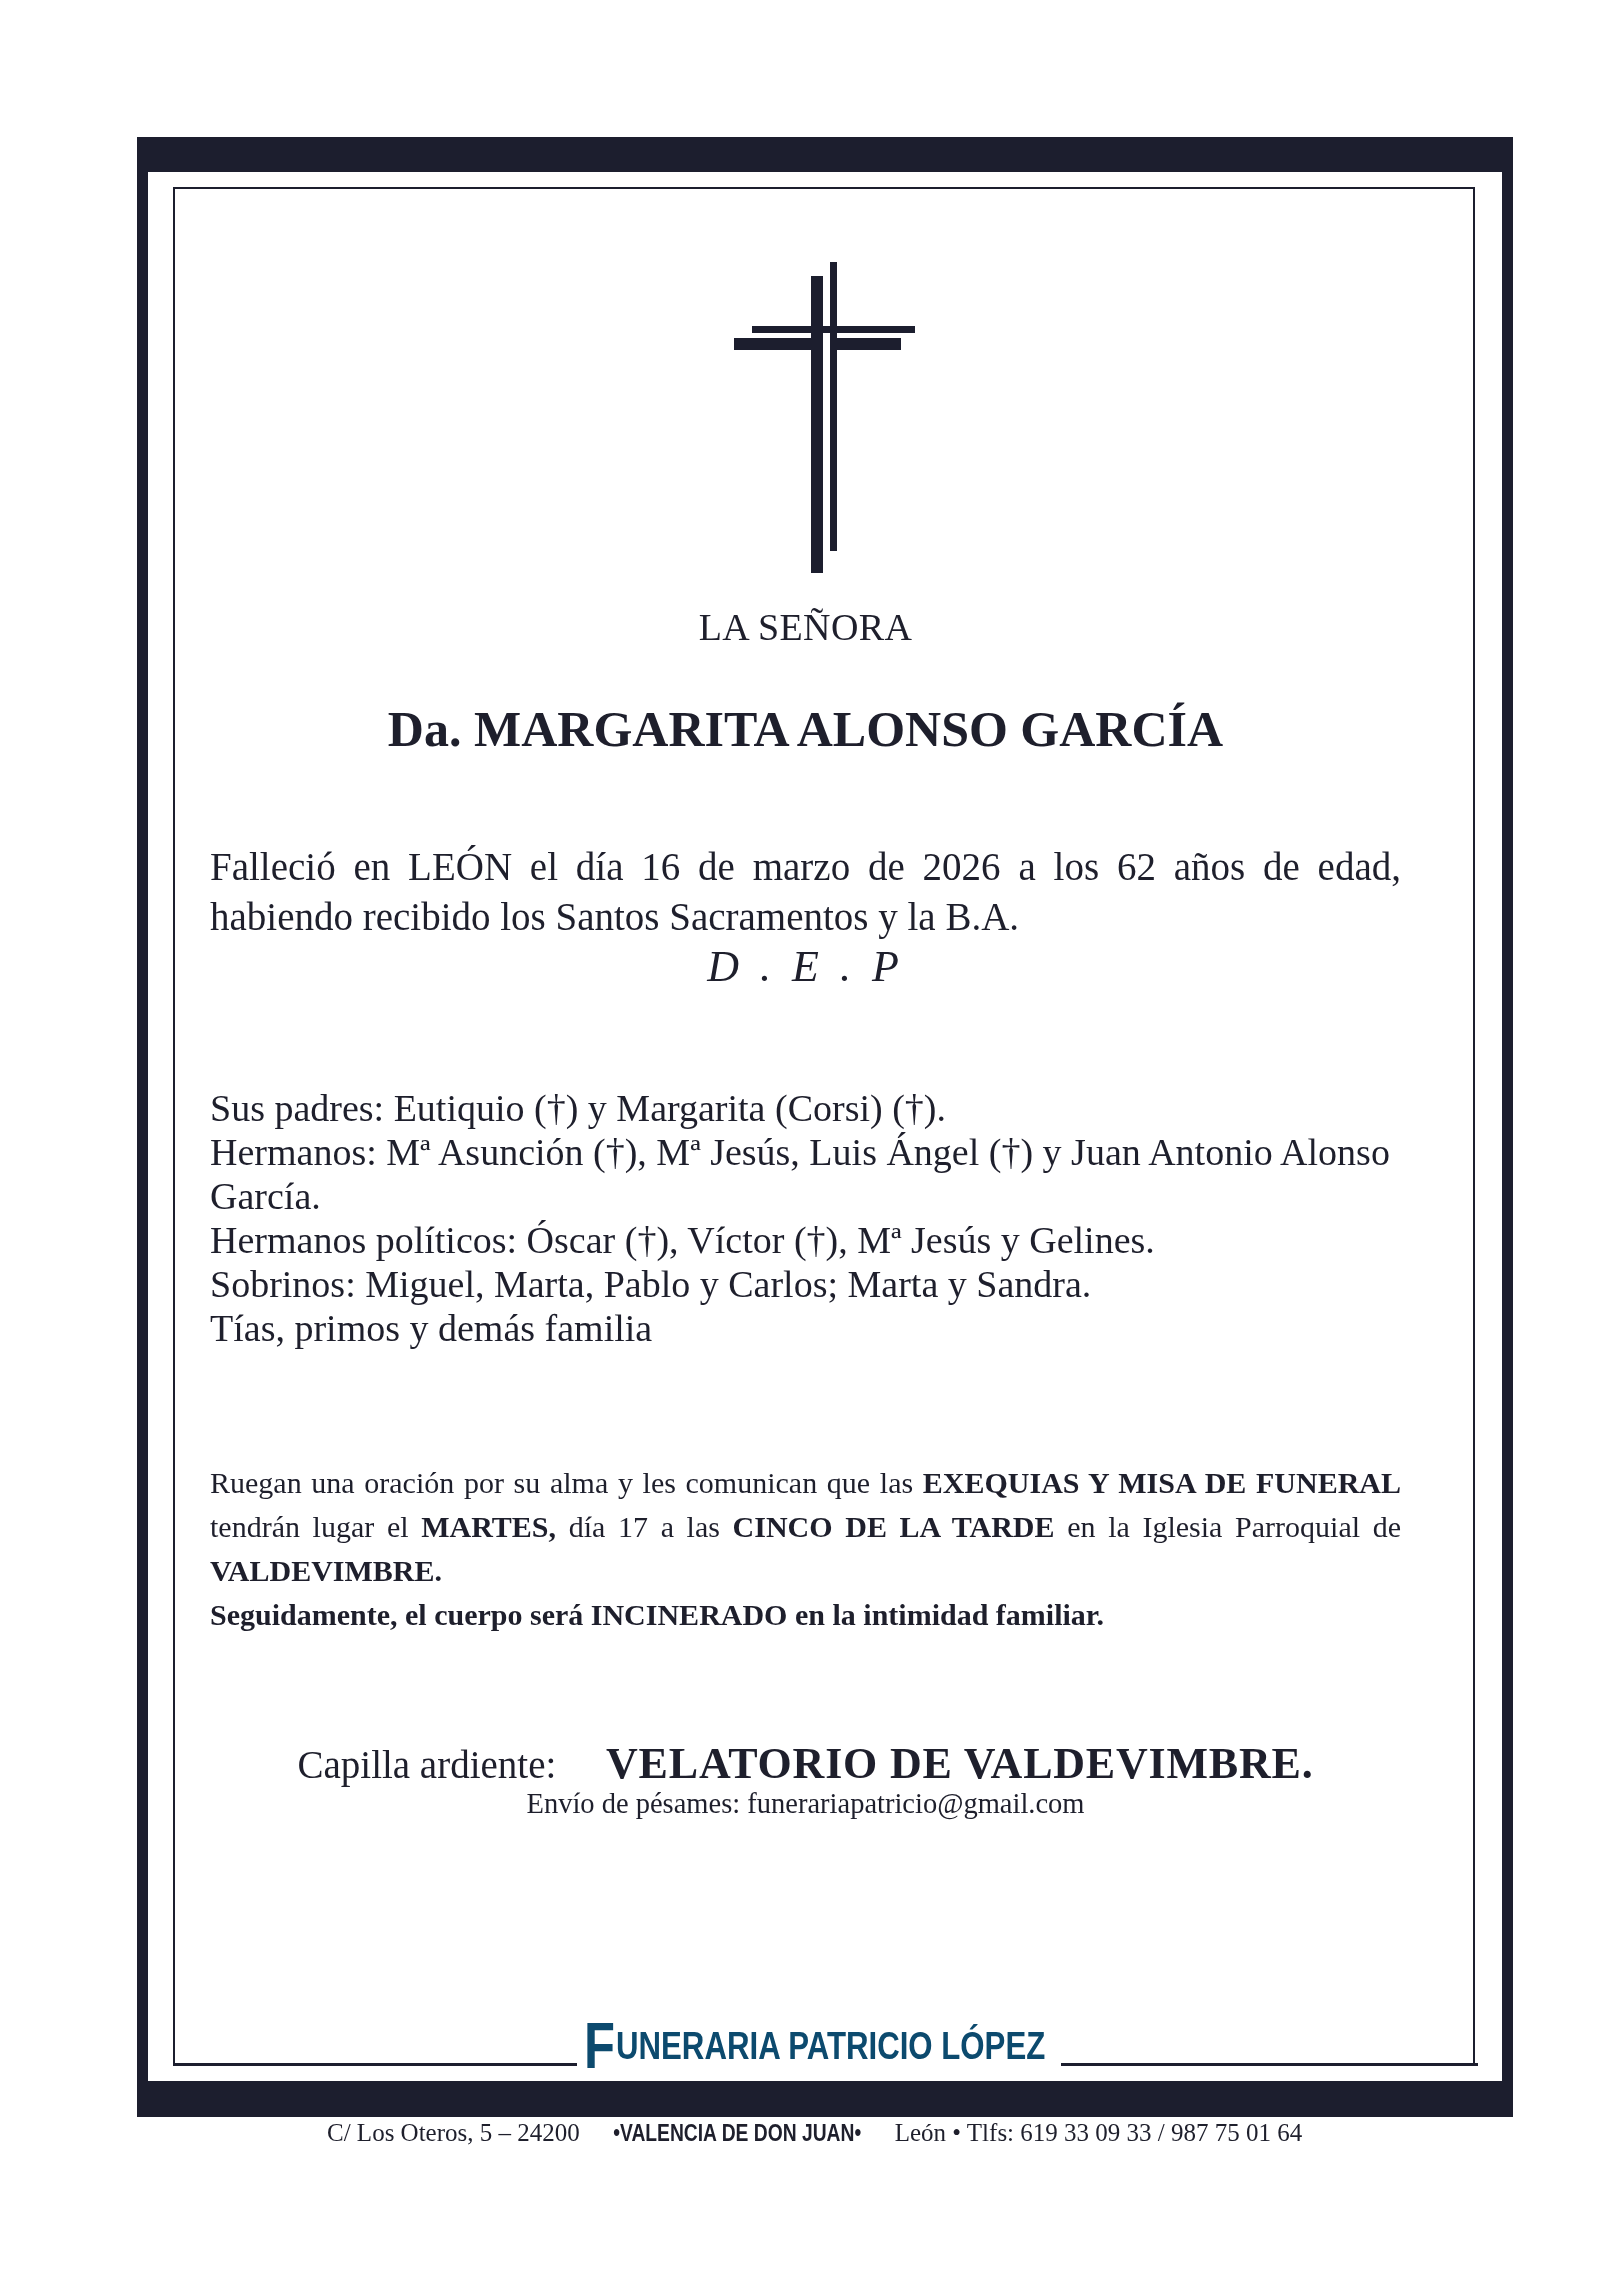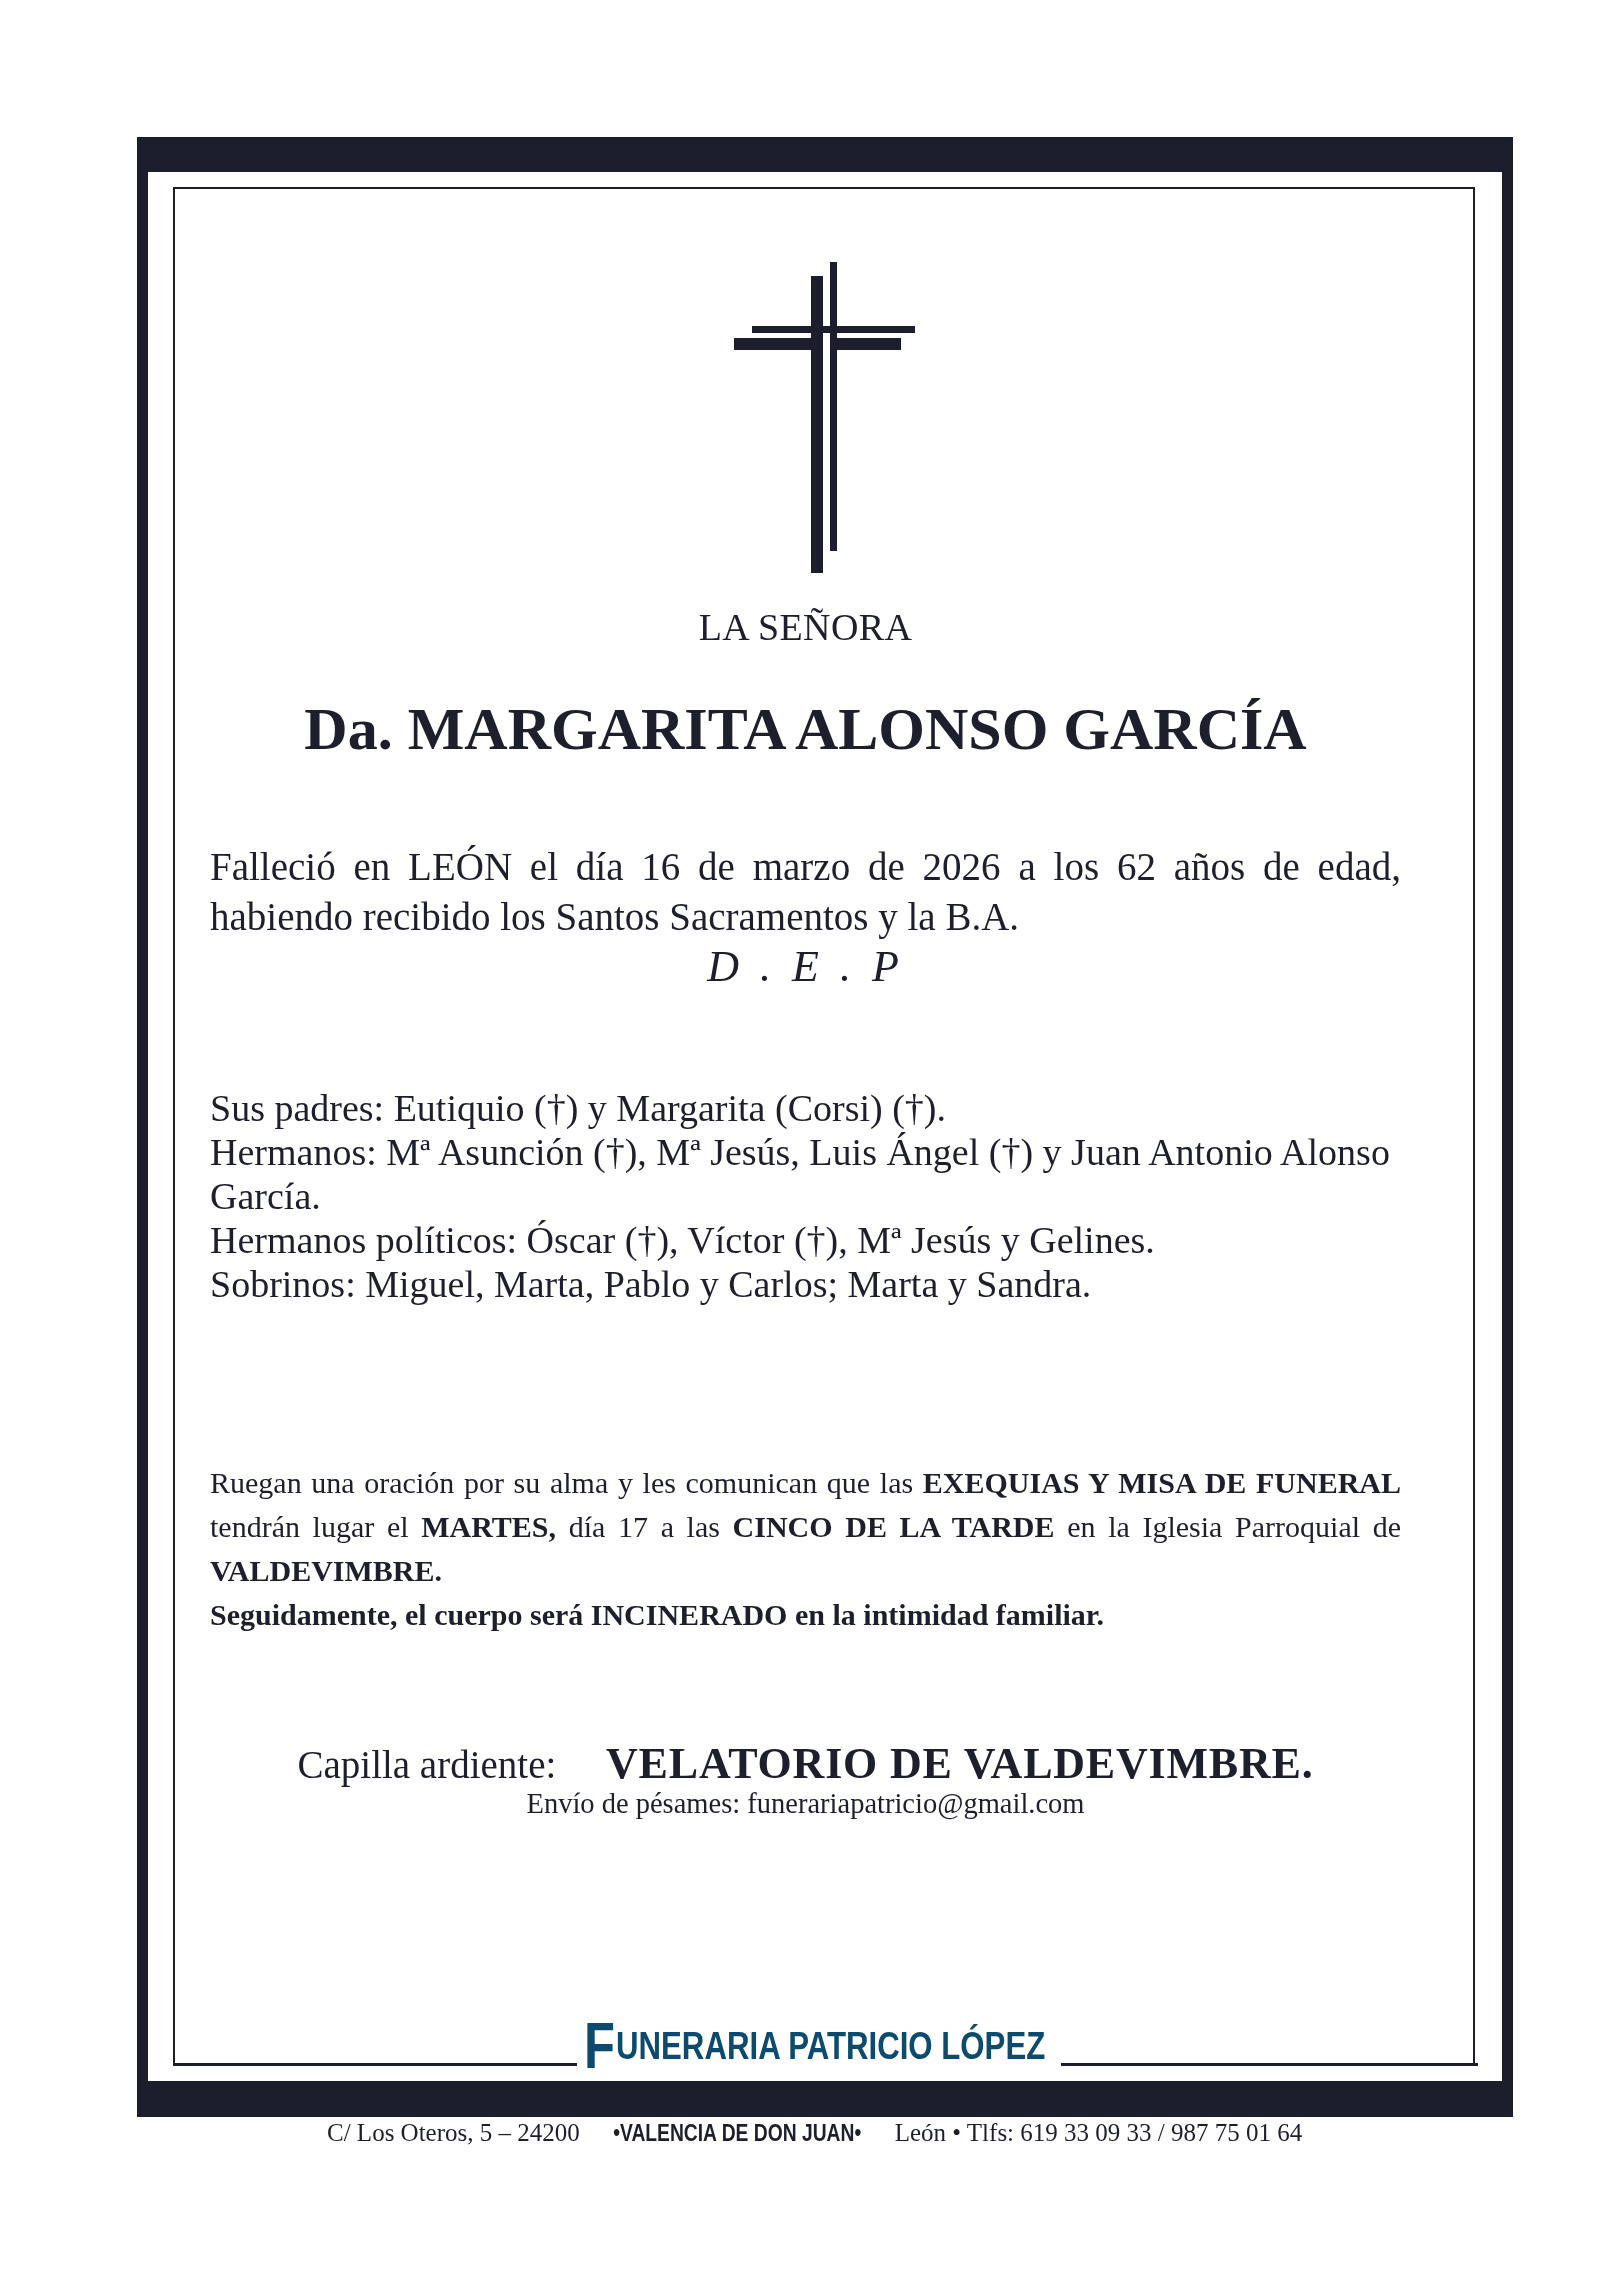--- a/index.html
+++ b/index.html
@@ -7,21 +7,21 @@
   .frame-outer { position:absolute; left:137px; top:137px; width:1376px; height:1980px; box-sizing:border-box;
     border-left:11.7px solid #1c1e2e; border-right:11.7px solid #1c1e2e; border-top:35px solid #1c1e2e; border-bottom:36px solid #1c1e2e; }
   .frame-inner { position:absolute; left:173px; top:187px; width:1302px; height:1879px; box-sizing:border-box;
     border:2.5px solid #1c1e2e; border-bottom:none; }
   .bottom-line-left { position:absolute; left:173px; top:2063px; width:404px; height:2.5px; background:#1c1e2e; }
   .bottom-line-right { position:absolute; left:1061px; top:2063px; width:417px; height:2.5px; background:#1c1e2e; }
   .cross { position:absolute; left:0; top:0; width:1609px; height:587px; pointer-events:none; }
   .bar { position:absolute; background:#1c1e2e; }
   .center { position:absolute; left:210px; width:1191px; text-align:center; white-space:nowrap; }
   .title-small { top:605px; font-size:38px; line-height:44px; letter-spacing:0.4px;font-family:Liberation Serif, serif; }
-  .name { top:694px; font-size:60px; font-weight:bold; line-height:70px; }
+  .name { top:694px; font-size:50px; font-weight:bold; line-height:70px; }
   .para { position:absolute; left:210px; width:1191px; font-size:39px; line-height:50px; text-align:justify; text-align-last:left;margin-top:32px; }
   .p1 { top:810px; }
   .dep { top:942px; font-size:44px; line-height:50px; letter-spacing:5px;font-style:italic; }
   .family { position:absolute; left:210px; width:1198px; top:1086px; font-size:38px; line-height:44px; }
   .family div { white-space:nowrap; }
   .p2 { top:1429px; font-size:30px; line-height:44px; }
   .p2 b { font-weight:bold; }
   .capilla { top:1740px; font-size:39px; line-height:47px; }
   .capilla b { font-size:44px; letter-spacing:0.8px;margin-left:40px; }
   .envio { top:1787px; font-size:28.5px; line-height:34px; }
@@ -53,20 +53,21 @@
 <div class="para p1">Falleció en LEÓN el día 16 de marzo de 2026 a los 62 años de edad, habiendo recibido los Santos Sacramentos y la B.A.</div>
 
 <div class="center dep">D . E . P</div>
 
 <div class="family">
   <div>Sus padres: Eutiquio (†) y Margarita (Corsi) (†).</div>
   <div>Hermanos: Mª Asunción (†), Mª Jesús, Luis Ángel (†) y Juan Antonio Alonso</div>
   <div>García.</div>
   <div>Hermanos políticos: Óscar (†), Víctor (†), Mª Jesús y Gelines.</div>
   <div>Sobrinos: Miguel, Marta, Pablo y Carlos; Marta y Sandra.</div>
+  <div>Tías, primos y demás familia</div>
 </div>
 
 <div class="para p2"><span>Ruegan una oración por su alma y les comunican que las </span><b>EXEQUIAS Y MISA DE FUNERAL</b><span> tendrán lugar el </span><b>MARTES,</b><span> día 17 a las </span><b>CINCO DE LA TARDE</b><span> en la Iglesia Parroquial de </span><b>VALDEVIMBRE.</b><br><b>Seguidamente, el cuerpo será INCINERADO en la intimidad familiar.</b></div>
 
 <div class="center capilla"><span>Capilla ardiente: </span><b>VELATORIO DE VALDEVIMBRE.</b></div>
 <div class="center envio">Envío de pésames: funerariapatricio@gmail.com</div>
 
 <div class="brand"><span class="big">F</span><span class="rest">UNERARIA PATRICIO LÓPEZ</span></div>
 
 <div class="address"><span>C/ Los Oteros, 5 – 24200 </span><span class="bold">•VALENCIA DE DON JUAN•</span><span> León • Tlfs: 619 33 09 33 / 987 75 01 64</span></div>

